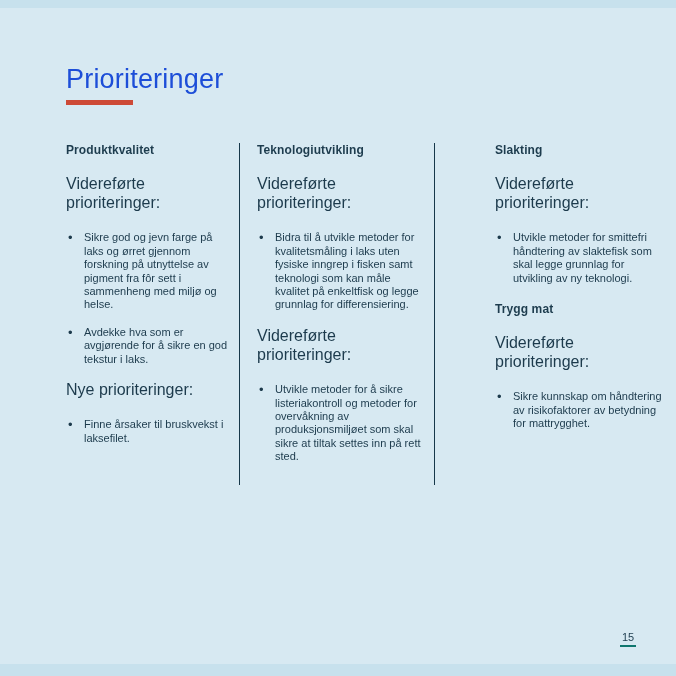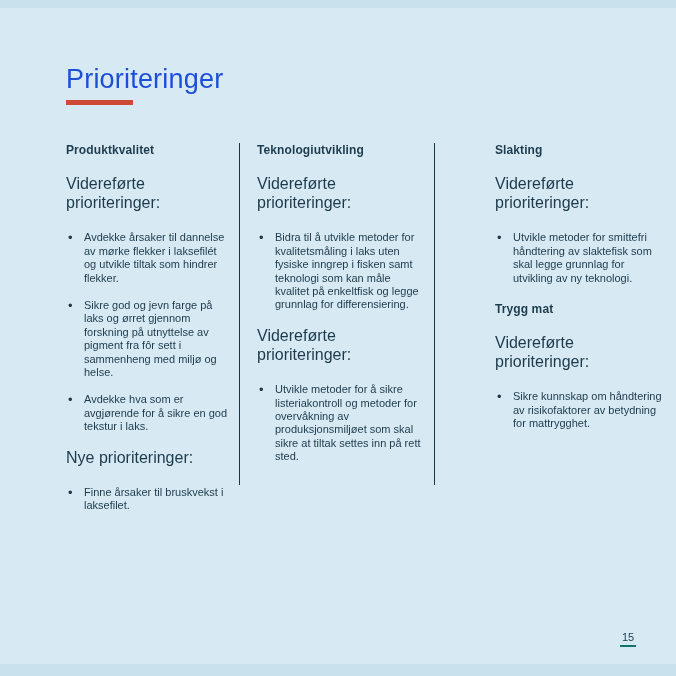--- a/index.html
+++ b/index.html
@@ -49,21 +49,20 @@
 
 <div class="strip top"></div>
 
 <h1>Prioriteringer</h1>
 <div class="accent-rule"></div>
 
 <div class="col col1">
   <h3>Produktkvalitet</h3>
   <p class="sub">Videreførte prioriteringer:</p>
   <ul>
-    <li>Avdekke årsaker til dannelse av mørke flekker i laksefilét og utvikle tiltak som hindrer flekker.</li>
     <li>Sikre god og jevn farge på laks og ørret gjennom forskning på utnyttelse av pigment fra fôr sett i sammenheng med miljø og helse.</li>
     <li>Avdekke hva som er avgjørende for å sikre en god tekstur i laks.</li>
   </ul>
   <p class="sub">Nye prioriteringer:</p>
   <ul>
     <li>Finne årsaker til bruskvekst i laksefilet.</li>
   </ul>
 </div>
 
 <div class="vline v1"></div>

